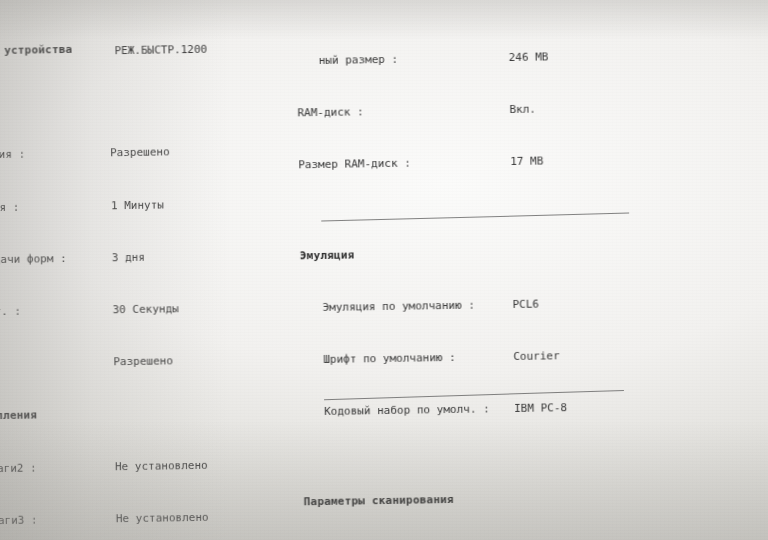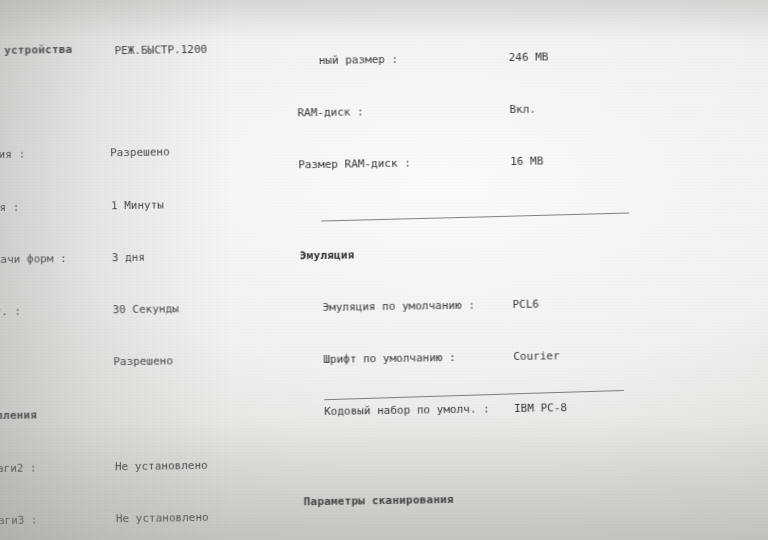--- a/index.html
+++ b/index.html
@@ -155,21 +155,21 @@
       
       
       
       
     </div>
 
     <div class="col" id="main-col">
 
       <div class="row blur"><span class="lbl sub">ный размер :</span><span class="val">246 MB</span></div>
       <div class="row blur"><span class="lbl">RAM-диск :</span><span class="val">Вкл.</span></div>
-      <div class="row blur"><span class="lbl">Размер RAM-диск :</span><span class="val">16 MB</span></div>
+      <div class="row blur"><span class="lbl">Размер RAM-диск :</span><span class="val">17 MB</span></div>
 
       
       <div class="row blur"><span class="lbl sect">Эмуляция</span></div>
       <div class="row blur"><span class="lbl sub">Эмуляция по умолчанию :</span><span class="val">PCL6</span></div>
       <div class="row blur"><span class="lbl sub">Шрифт по умолчанию :</span><span class="val">Courier</span></div>
       <div class="row blur"><span class="lbl sub">Кодовый набор по умолч. :</span><span class="val">IBM PC-8</span></div>
 
       
       <div class="row blur"><span class="lbl sect">Параметры сканирования</span></div>
       

